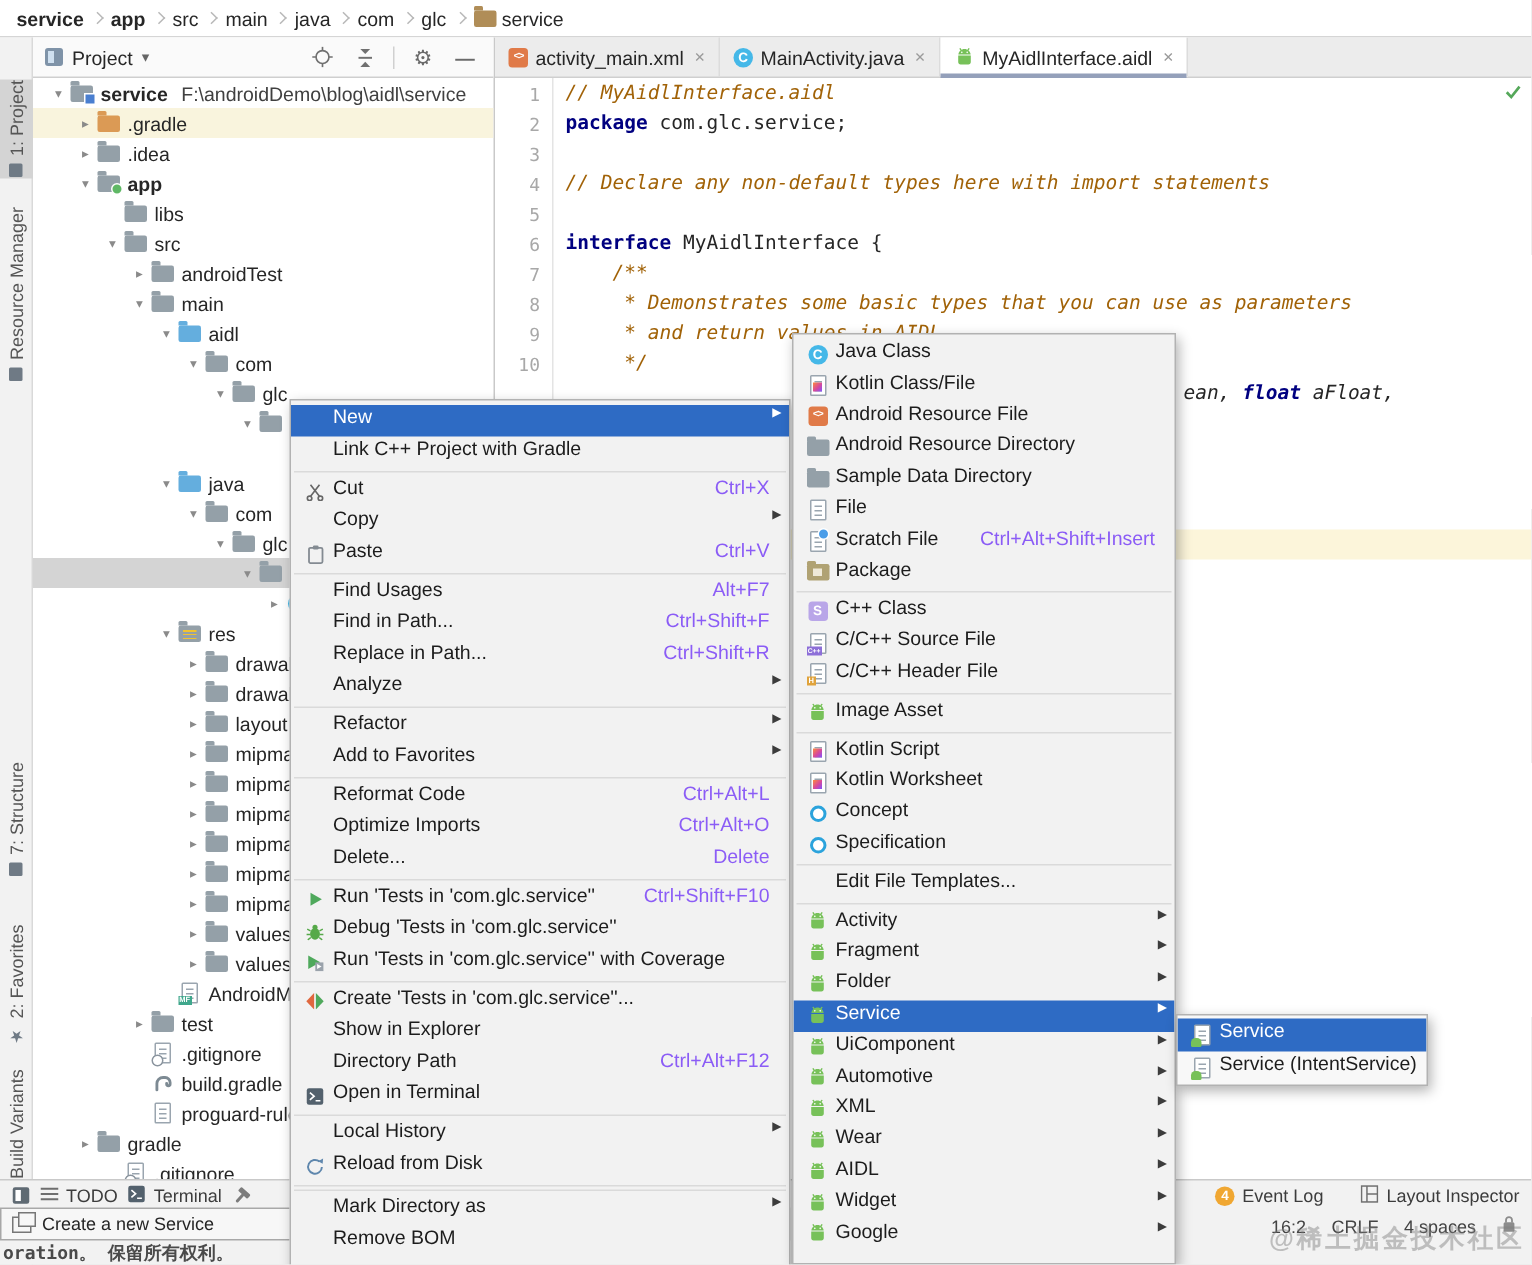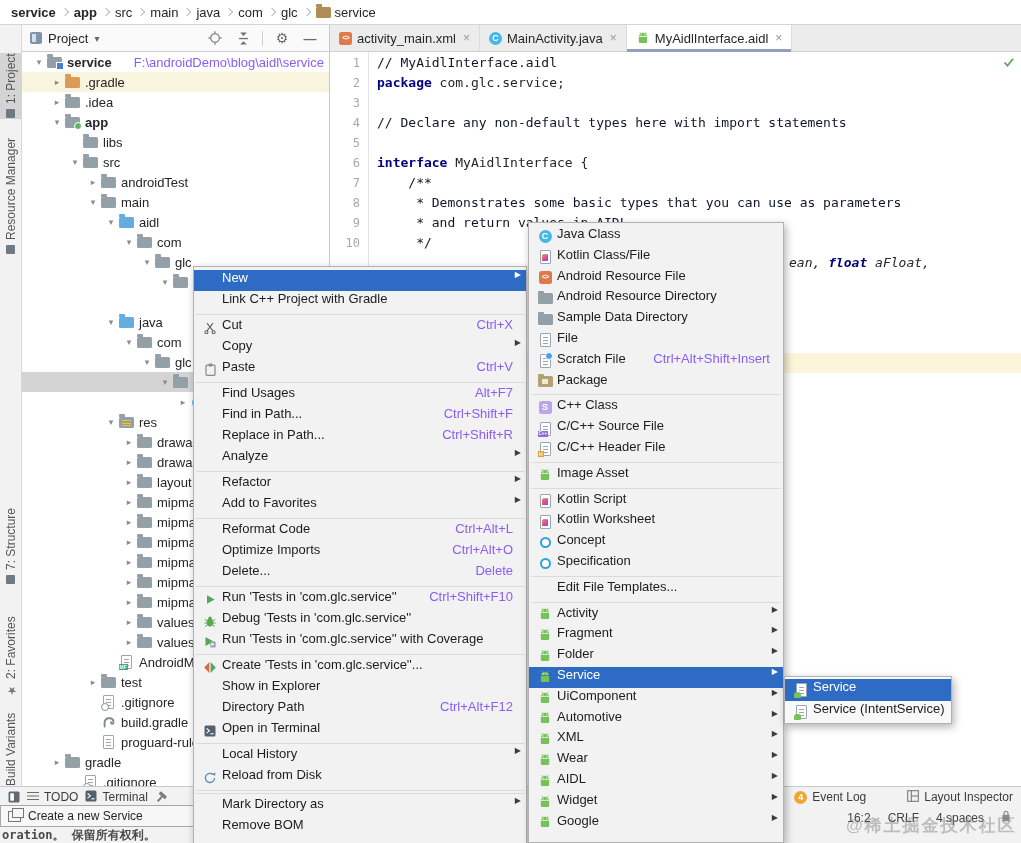--- a/index.html
+++ b/index.html
@@ -25,21 +25,21 @@
   #phead .hic{display:flex;align-items:center;justify-content:center;width:22px}
   #phead .vsep{width:1px;height:15px;background:#d0d0d0;margin:0 2px}
   .gearch{font-size:14px;color:#6a6a6a}
   .minch{font-weight:bold;color:#6a6a6a}
   #ptree{position:absolute;top:27px;left:0;right:0;bottom:0;overflow:hidden}
   .trow{height:20px;display:flex;align-items:center;white-space:nowrap}
   .trow .ar{width:14px;flex:0 0 14px;font-size:9px;color:#8a8a8a;text-align:center}
   .trow .ticon{width:16px;flex:0 0 16px;display:flex;justify-content:center;align-items:center}
   .trow .tl{margin-left:5px}
   .trow .tl.b{font-weight:bold}
-  .trow .tp{margin-left:22px;color:#8b5cf6}
+  .trow .tp{margin-left:9px;color:#404040}
   .trow.sel{background:#d4d4d4}
   .trow.hl{background:#f9f4dd}
   
   .ic{display:inline-flex;align-items:center;justify-content:center}
   .fold{width:15px;height:11px;border-radius:1.5px;background:#94a0a8;position:relative;display:inline-block}
   .fold::before{content:"";position:absolute;top:-2.5px;left:0;width:6px;height:3px;border-radius:1px 1px 0 0;background:inherit}
   .fold.blue{background:#64aede}.fold.gradle{background:#db9a55}.fold.brown{background:#b08d57}.fold.pkg{background:#b0a273}
   .fold.app::after{content:"";position:absolute;right:-2px;bottom:-2px;width:6px;height:6px;border-radius:50%;background:#5fb865;border:1px solid #fff}
   .fold.proj::after{content:"";position:absolute;right:-2px;bottom:-2px;width:6px;height:6px;background:#4a7fd0;border:1px solid #fff}
   .fold.res::after{content:"";position:absolute;left:3px;top:3px;width:9px;height:6px;background:repeating-linear-gradient(#f0c330 0 1px,transparent 1px 2.5px)}
@@ -64,21 +64,21 @@
   #editor{position:absolute;left:330px;top:25px;width:691px;height:762px}
   #tabbar{height:27px;background:#ececec;border-bottom:1px solid #cfcfcf;display:flex;box-sizing:border-box}
   .tab{display:flex;align-items:center;gap:5px;padding:0 9px;border-right:1px solid #dcdcdc;position:relative;font-size:13px}
   .tab.active{background:#fff}
   .tab.active::after{content:"";position:absolute;left:0;right:0;bottom:-1px;height:3px;background:#94a0ba}
   .tab .x{color:#9a9a9a;font-size:12px;margin-left:2px}
   #ecode{position:absolute;left:0;top:27px;right:0;bottom:0;background:#fff;font-family:"DejaVu Sans Mono","Liberation Mono",monospace;font-size:13px}
   .gut{position:absolute;left:0;top:0;width:38px;bottom:0;border-right:1px solid #e4e4e4}
   .lnum{position:absolute;right:8px;color:#a8a8a8;font-size:12px;height:20px;line-height:20px}
   .cline{position:absolute;left:47px;height:20px;line-height:20px;white-space:pre}
-  .c{color:#0f172a;}
+  .c{color:#a16207;font-style:italic}
   .k{color:#000080;font-weight:bold}
   #band{position:absolute;left:39px;right:0;height:20px;background:#fcf5da}
   #frag{position:absolute;white-space:pre;height:20px;line-height:20px}
   #okmark{position:absolute;right:6px;top:4px}
   
   #bottombg{position:absolute;left:0;top:786px;width:100%;height:57px;background:#f2f2f2;border-top:1px solid #c9c9c9;box-sizing:border-box}
   #toolrow{position:absolute;left:0;top:787px;width:100%;height:20px;display:flex;align-items:center;gap:7px;padding:0 8px;box-sizing:border-box;z-index:4;font-size:12px;color:#3c3c3c}
   #toolrow .grp{display:flex;align-items:center;gap:5px}
   #toolrow .push{margin-left:auto}
   .badge{width:13px;height:13px;border-radius:50%;background:#f0a732;color:#fff;font:bold 9px/13px "Liberation Sans",sans-serif;text-align:center;display:inline-block}
@@ -627,21 +627,21 @@
           <g fill="#7c7c7c" transform="rotate(42 6.5 6.5)">
             <rect x="1.8" y="2.2" width="8.4" height="3.4" rx=".8"></rect>
             <rect x="5.2" y="5" width="2" height="7" rx=".9"></rect>
           </g>
         </svg>
       </span>
     <span class="grp push">
       <span class="badge">4</span>
       <span>Event Log</span>
     </span>
-    <span class="grp" style="margin-left:34px">
+    <span class="grp" style="margin-left:18px">
       <span id="ic-li"><svg width="12" height="12" fill="none" stroke="#707070">
             <rect x=".7" y=".7" width="10.6" height="10.6"></rect>
             <path d="M4.3.7v10.6M4.3 6h7"></path>
           </svg></span>
       <span>Layout Inspector</span>
     </span>
   </div>
 
   <div id="statusrow">
     <span>16:2</span>

